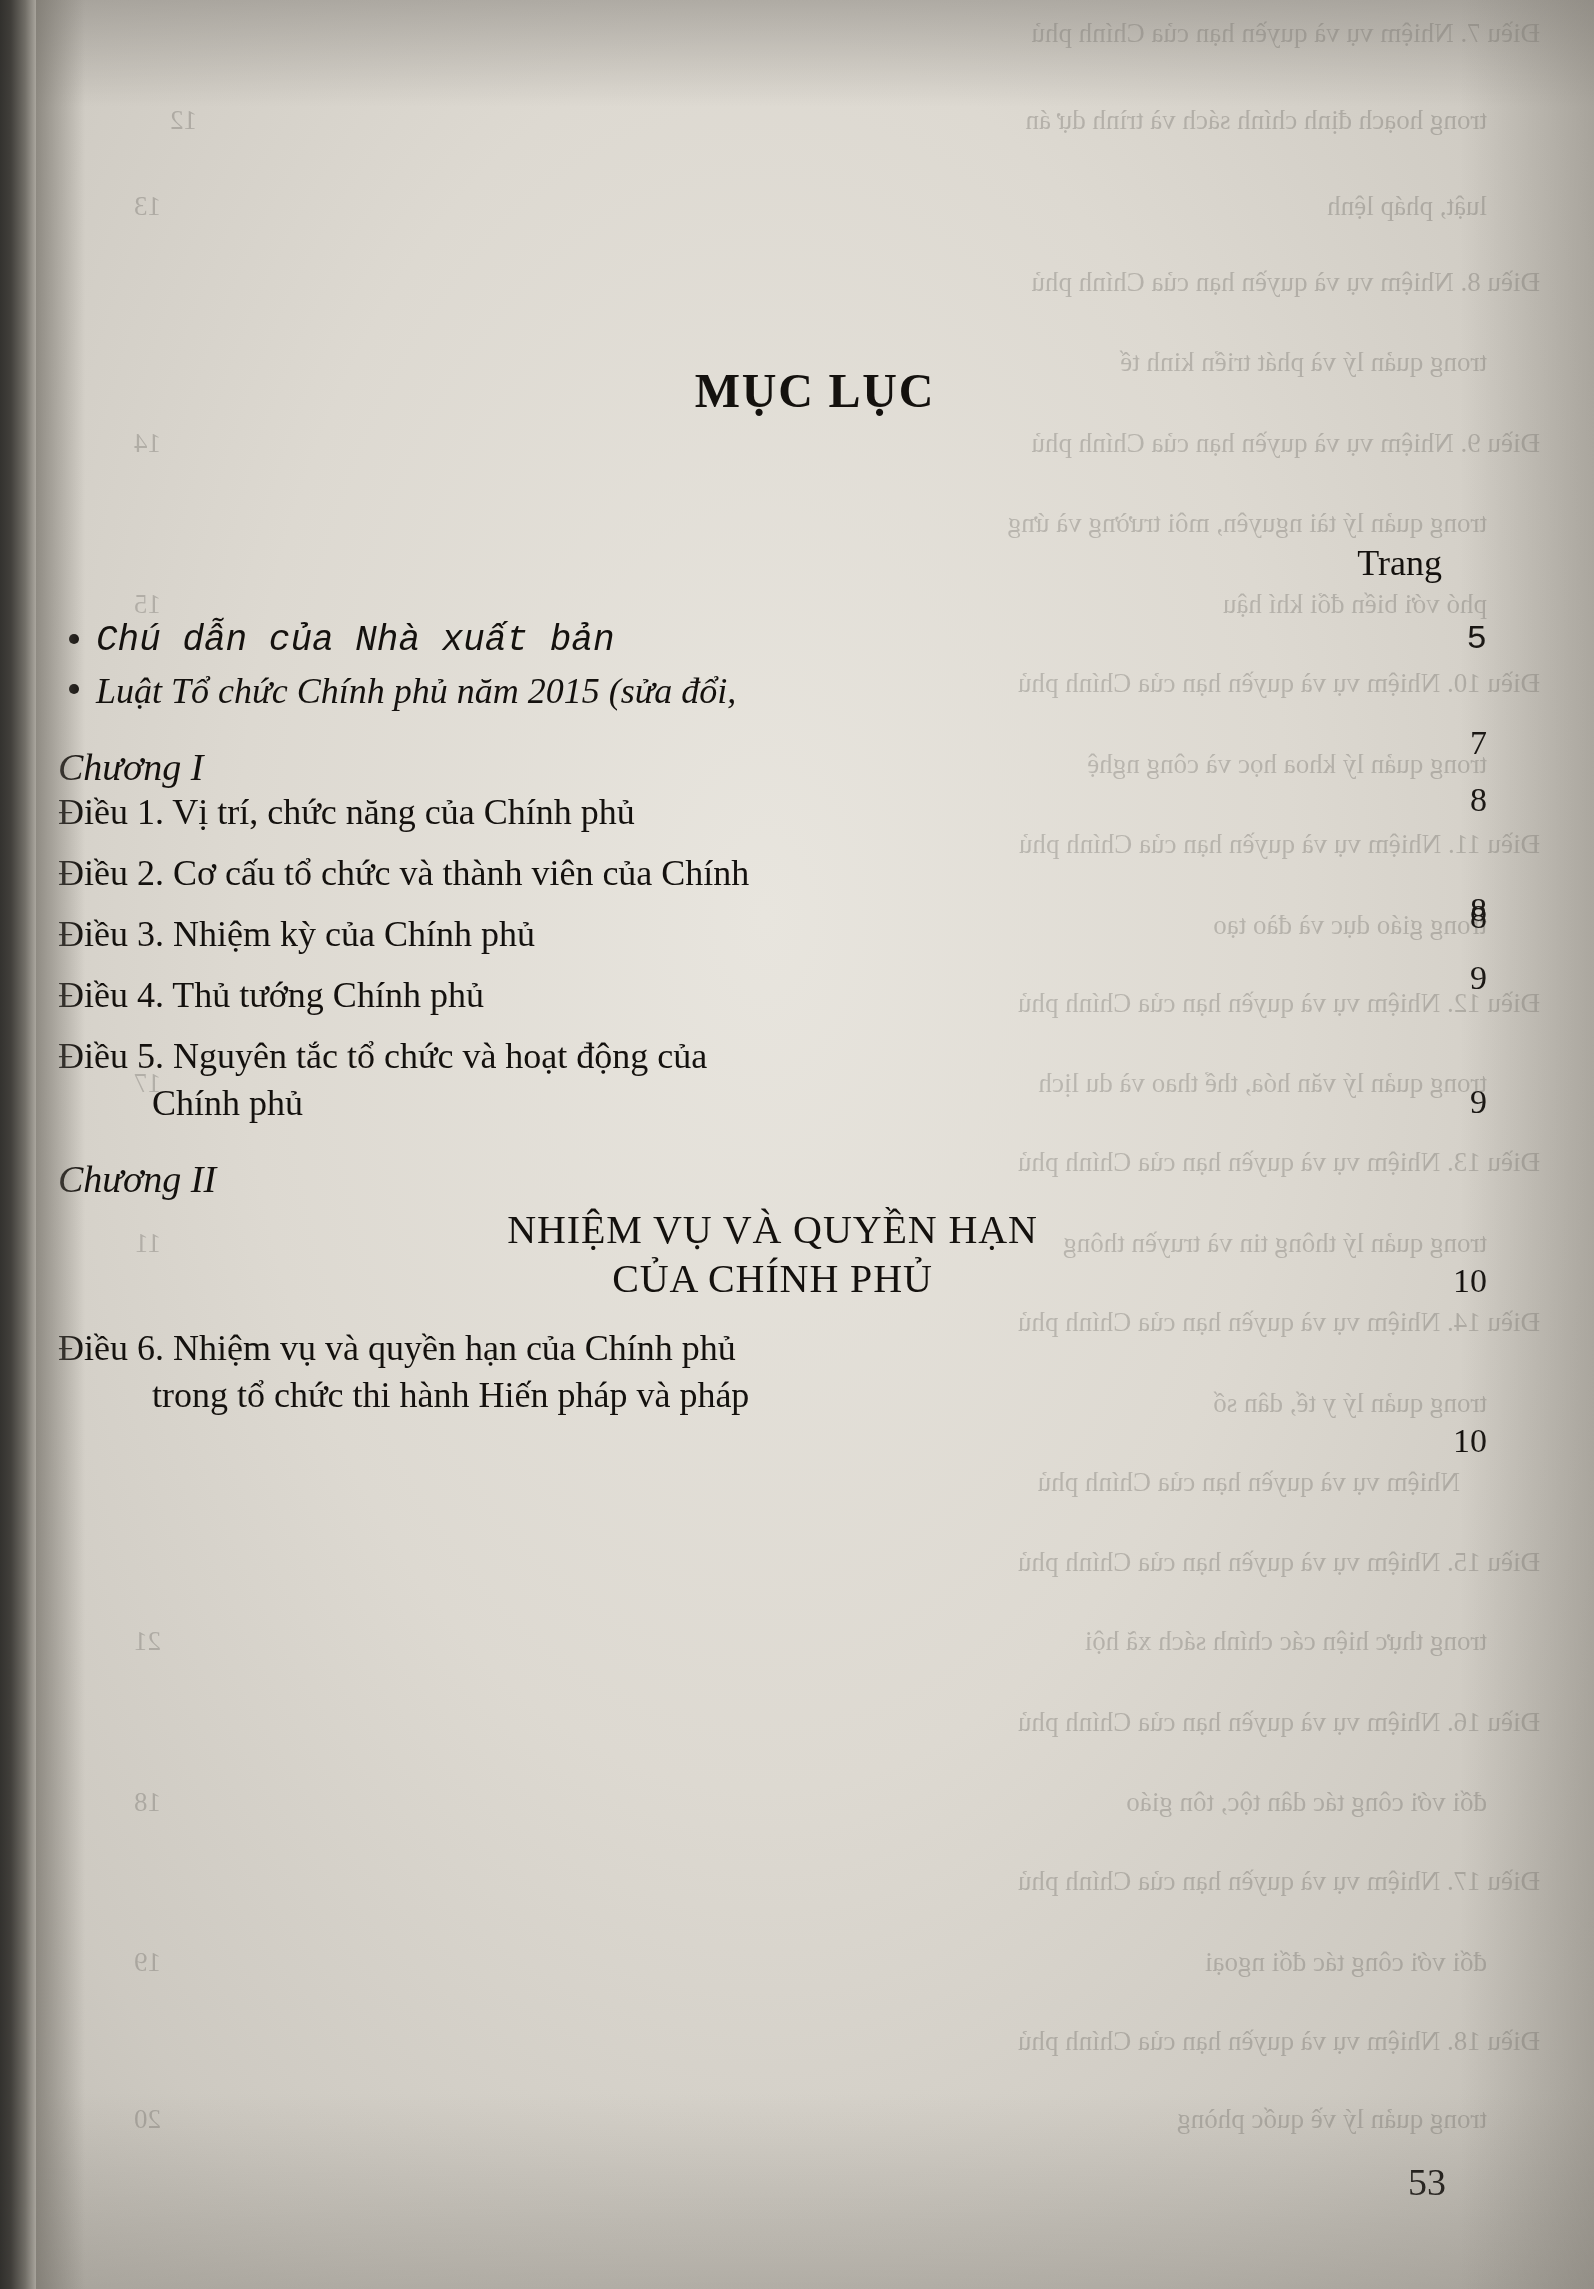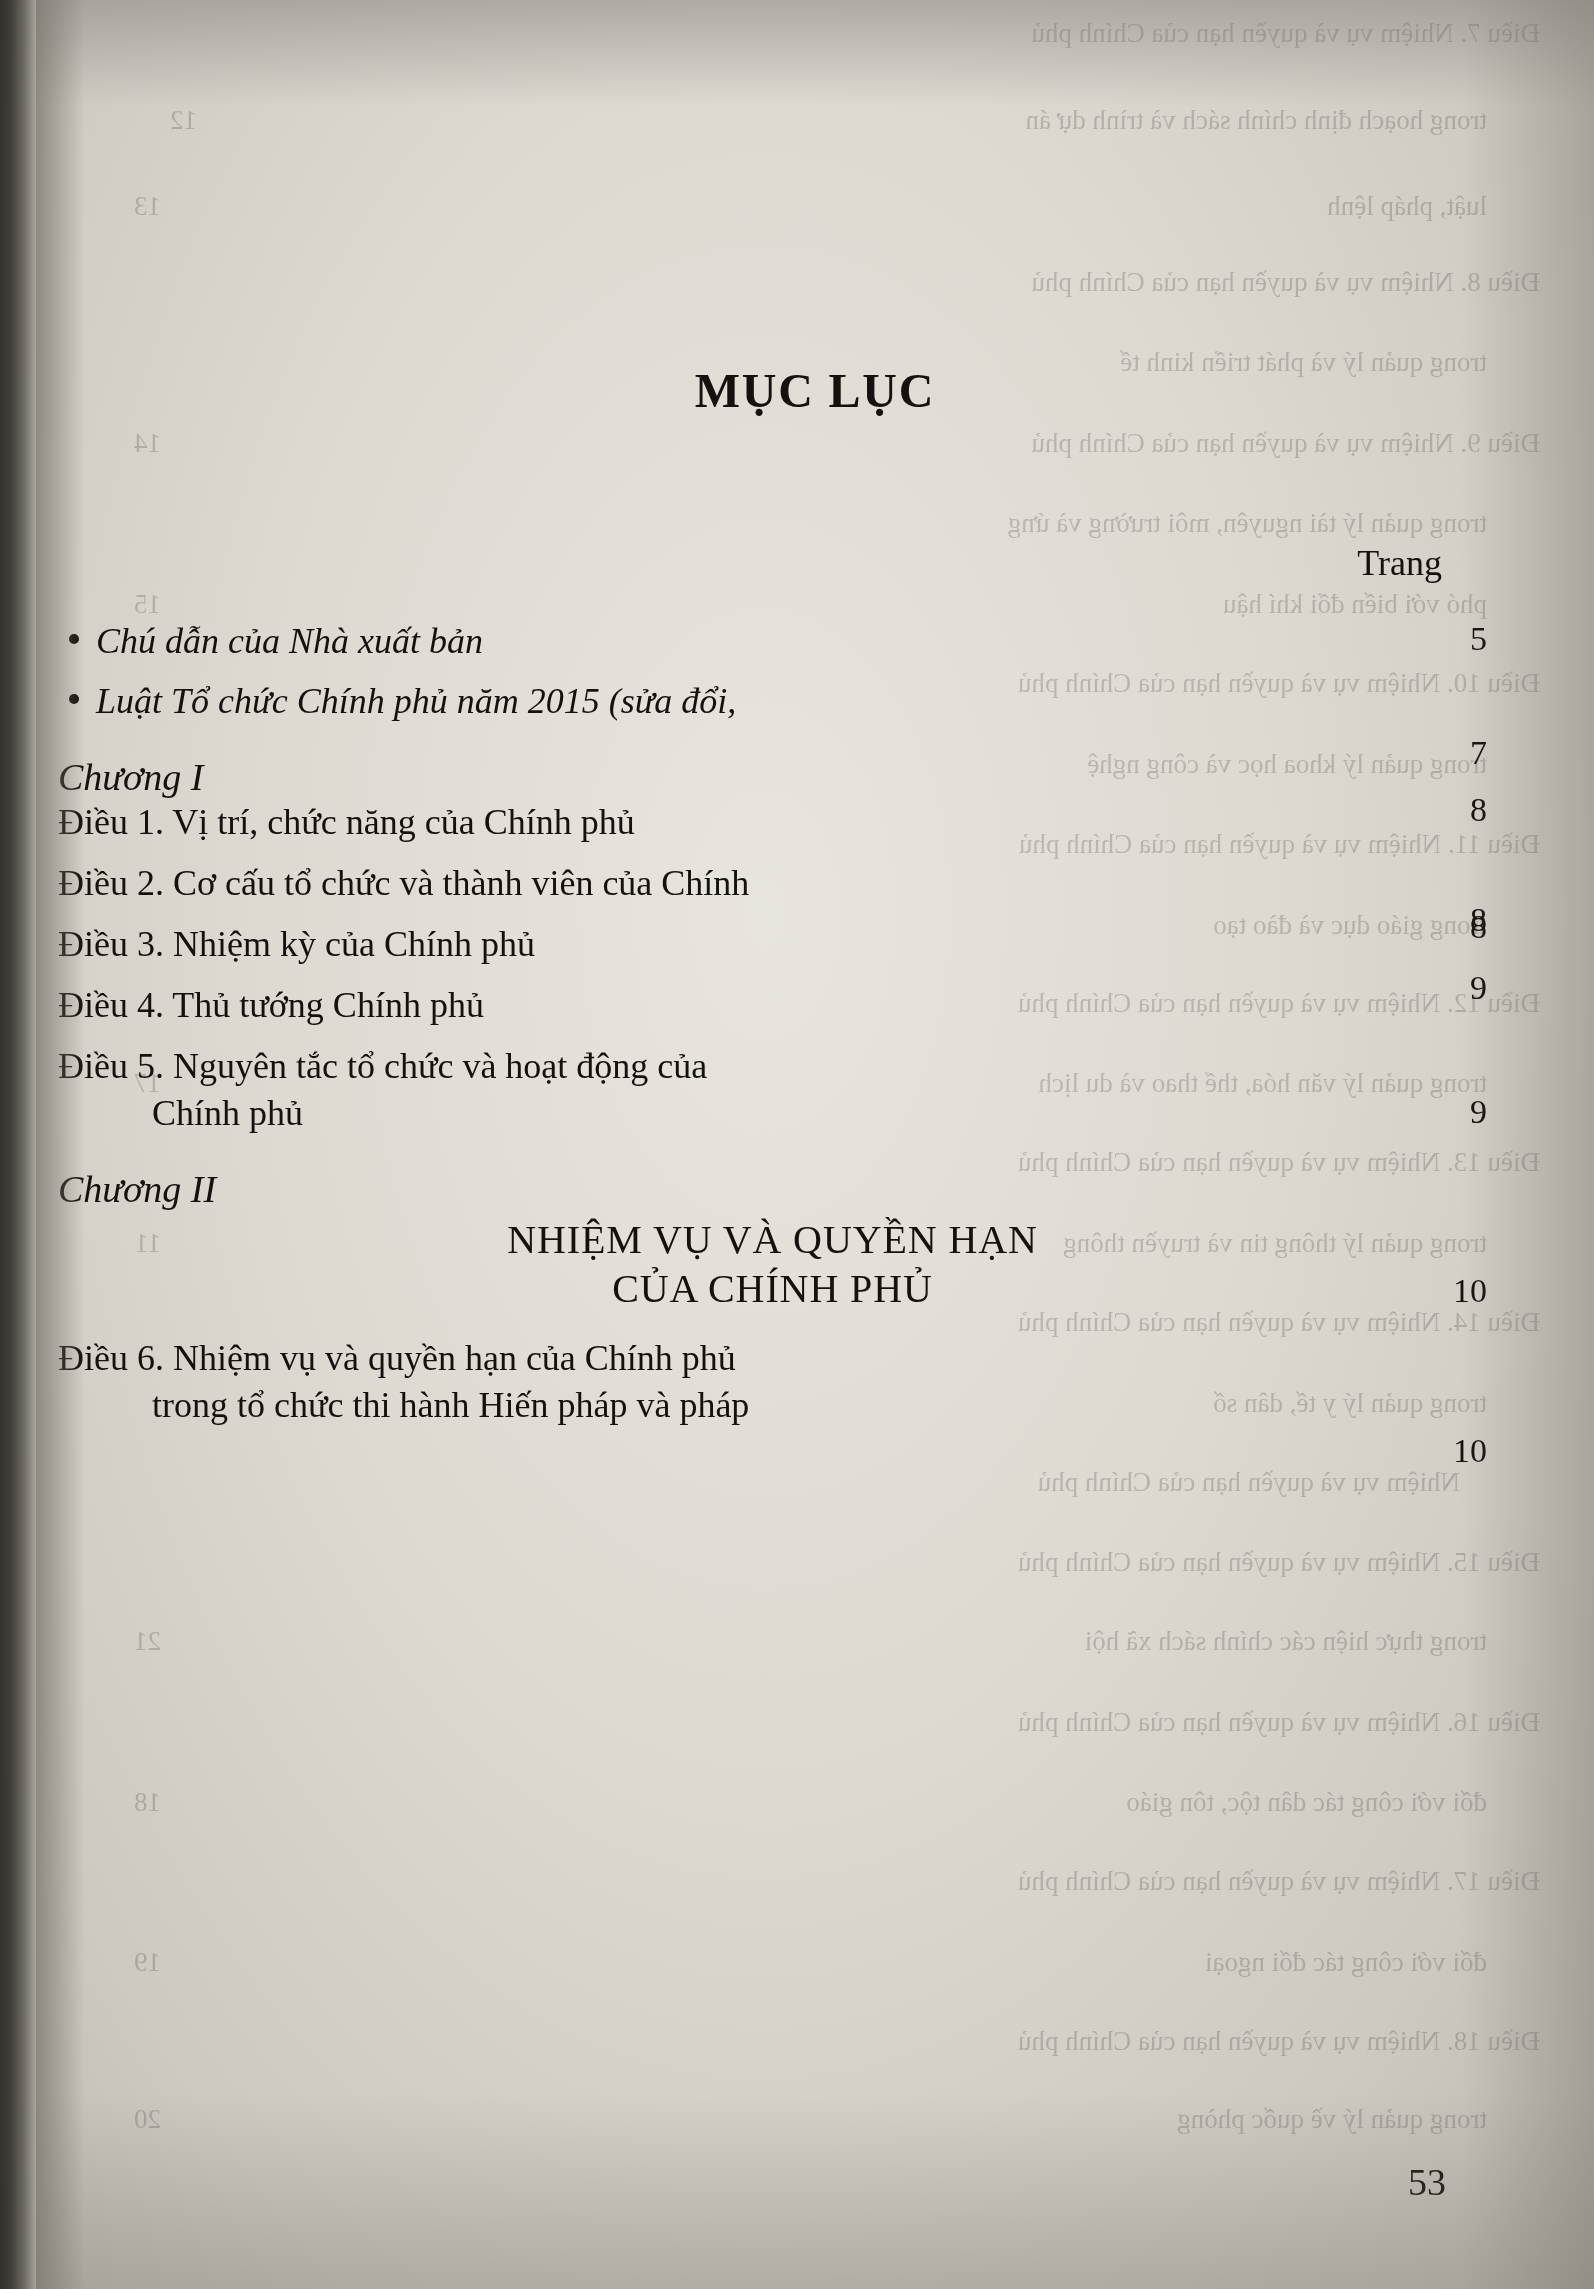--- a/index.html
+++ b/index.html
@@ -203,21 +203,21 @@
   </div>
 
   <div class="content">
 
     <div class="title">MỤC LỤC</div>
 
     <div class="trang">Trang</div>
 
     <div class="entries">
 
-      <div class="row bullet-row" style="margin-bottom:13px;">
+      <div class="row bullet-row" style="margin-bottom:3px;font-family:Liberation Mono, monospace;">
         <span class="dot"></span>
         <div class="txt">Chú dẫn của Nhà xuất bản</div>
         <div class="pg" style="top:1.8px;">5</div>
       </div>
 
       <div class="row bullet-row" style="margin-bottom:17px;">
         <span class="dot"></span>
         <div class="txt justify" style="padding-right:134px;">Luật Tổ chức Chính phủ năm 2015 (sửa đổi,</div>
         <div class="pg" style="top:56px;">7</div>
       </div>

